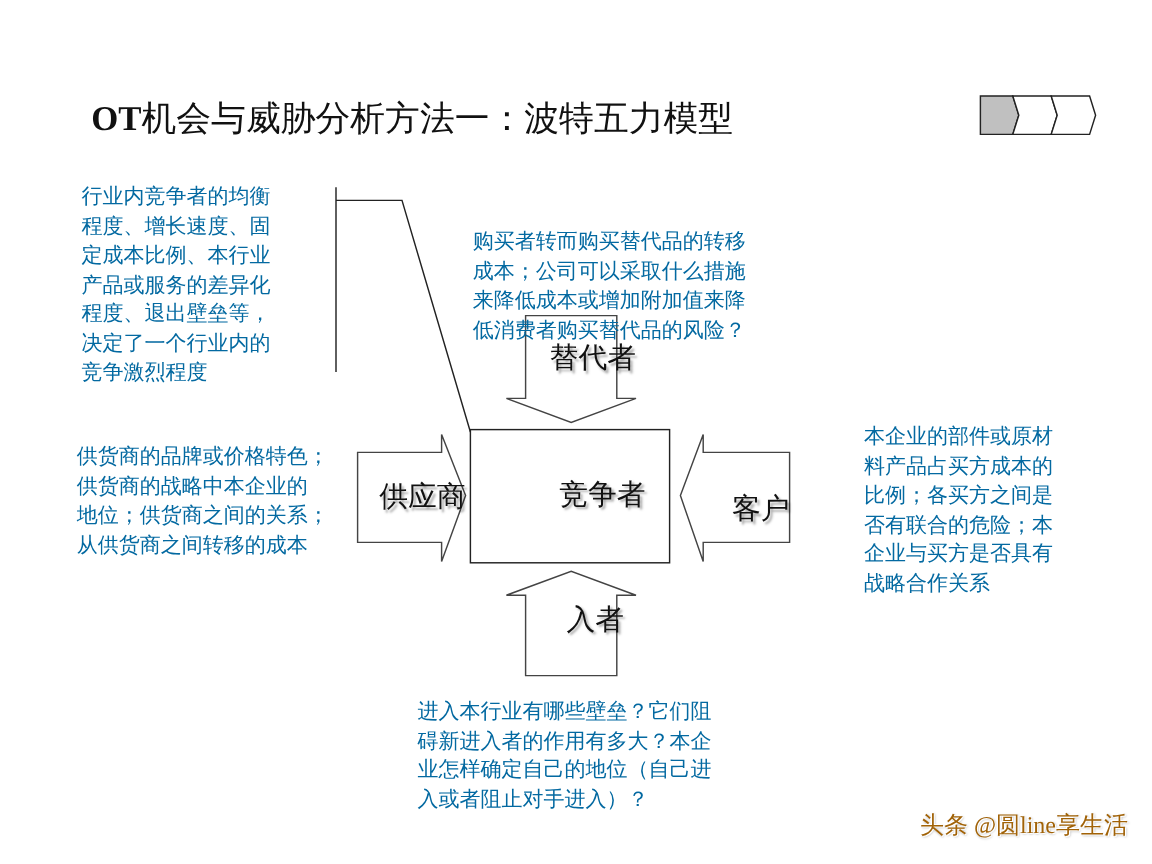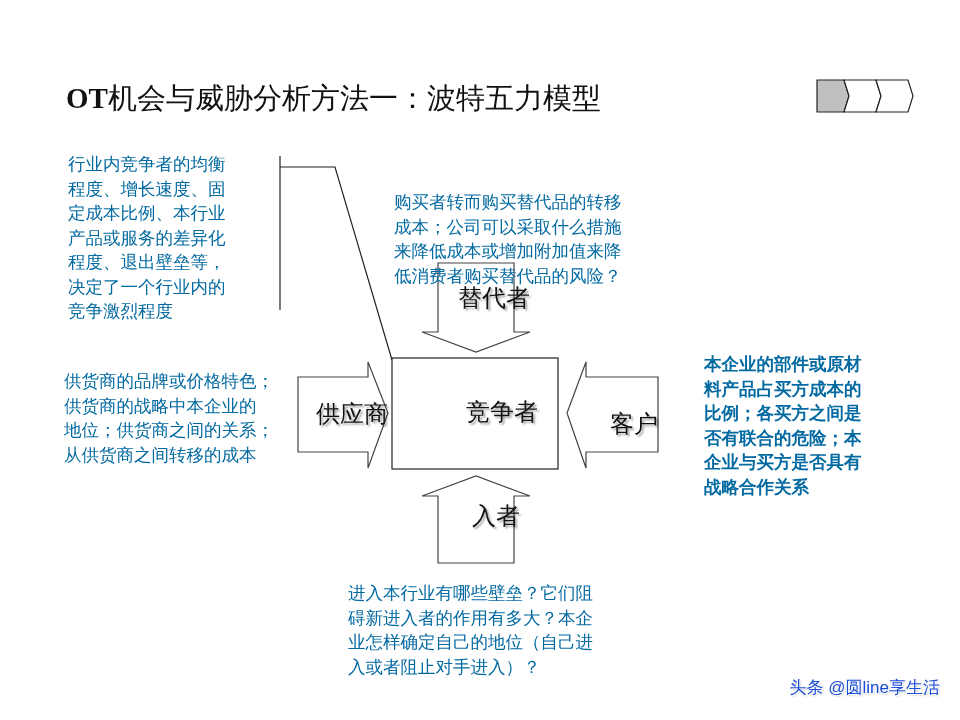--- a/index.html
+++ b/index.html
@@ -1,26 +1,26 @@
 <!DOCTYPE html>
 <html><head>
 <meta charset="utf-8">
 <style>
   html, body { margin: 0; padding: 0; background: #ffffff; }
   body { width: 960px; height: 720px; position: relative; overflow: hidden;
          font-family: "DejaVu Serif", "Liberation Serif", serif; color: #111; }
   .abs { position: absolute; }
-  .title { left: 66px; top: 78px; font-size: 29px; line-height: 40px; white-space: nowrap; letter-spacing: 0px; }
+  .title { left: 76px; top: 78px; font-size: 29px; line-height: 40px; white-space: nowrap; letter-spacing: 0px; }
   .title .latin { font-family: "Liberation Serif", serif; font-weight: bold; }
   .txt { font-size: 17.5px; line-height: 24.5px; white-space: pre; font-family: "DejaVu Sans", "Liberation Sans", sans-serif; color: #0369a1; }
   .lbl { font-size: 24px; line-height: 32px; text-align: right; font-family: "DejaVu Sans", "Liberation Sans", sans-serif;
          text-shadow: 2px 2px 2px rgba(0,0,0,0.35); color: #111; }
   svg.diagram { position: absolute; left: 0; top: 0; }
-  .watermark { right: 20px; top: 674px; font-size: 17px; line-height: 28px; color: #1d4ed8;
-               font-family: Liberation Sans, sans-serif;
+  .watermark { right: 20px; top: 674px; font-size: 20px; line-height: 28px; color: #a16207;
+               font-family: Liberation Serif, serif;
                text-shadow: 1px 1px 0 #fff, -1px -1px 0 #fff, 1px 1px 2px rgba(0,0,0,0.4); }
 </style>
 </head>
 <body>
 
 <div class="abs title"><span class="latin">OT</span><span>机会与威胁分析方法一：波特五力模型</span></div>
 
 <svg class="diagram" width="960" height="720" viewBox="0 0 960 720">
 
   <g stroke="#222" stroke-width="1.2" fill="#fff">
@@ -61,21 +61,21 @@
 决定了一个行业内的
 竞争激烈程度</div>
 <div class="abs txt" style="left:394px; top:152px;margin-top:38px;">购买者转而购买替代品的转移
 成本；公司可以采取什么措施
 来降低成本或增加附加值来降
 低消费者购买替代品的风险？</div>
 <div class="abs txt" style="left:52px; top:369px;margin-left:12px;">供货商的品牌或价格特色；
 供货商的战略中本企业的
 地位；供货商之间的关系；
 从供货商之间转移的成本</div>
-<div class="abs txt" style="left:704px; top:352px;font-weight:bold;">本企业的部件或原材
+<div class="abs txt" style="left:720px; top:352px;">本企业的部件或原材
 料产品占买方成本的
 比例；各买方之间是
 否有联合的危险；本
 企业与买方是否具有
 战略合作关系</div>
 <div class="abs txt" style="left:348px; top:581px;">进入本行业有哪些壁垒？它们阻
 碍新进入者的作用有多大？本企
 业怎样确定自己的地位（自己进
 入或者阻止对手进入）？</div>
 

